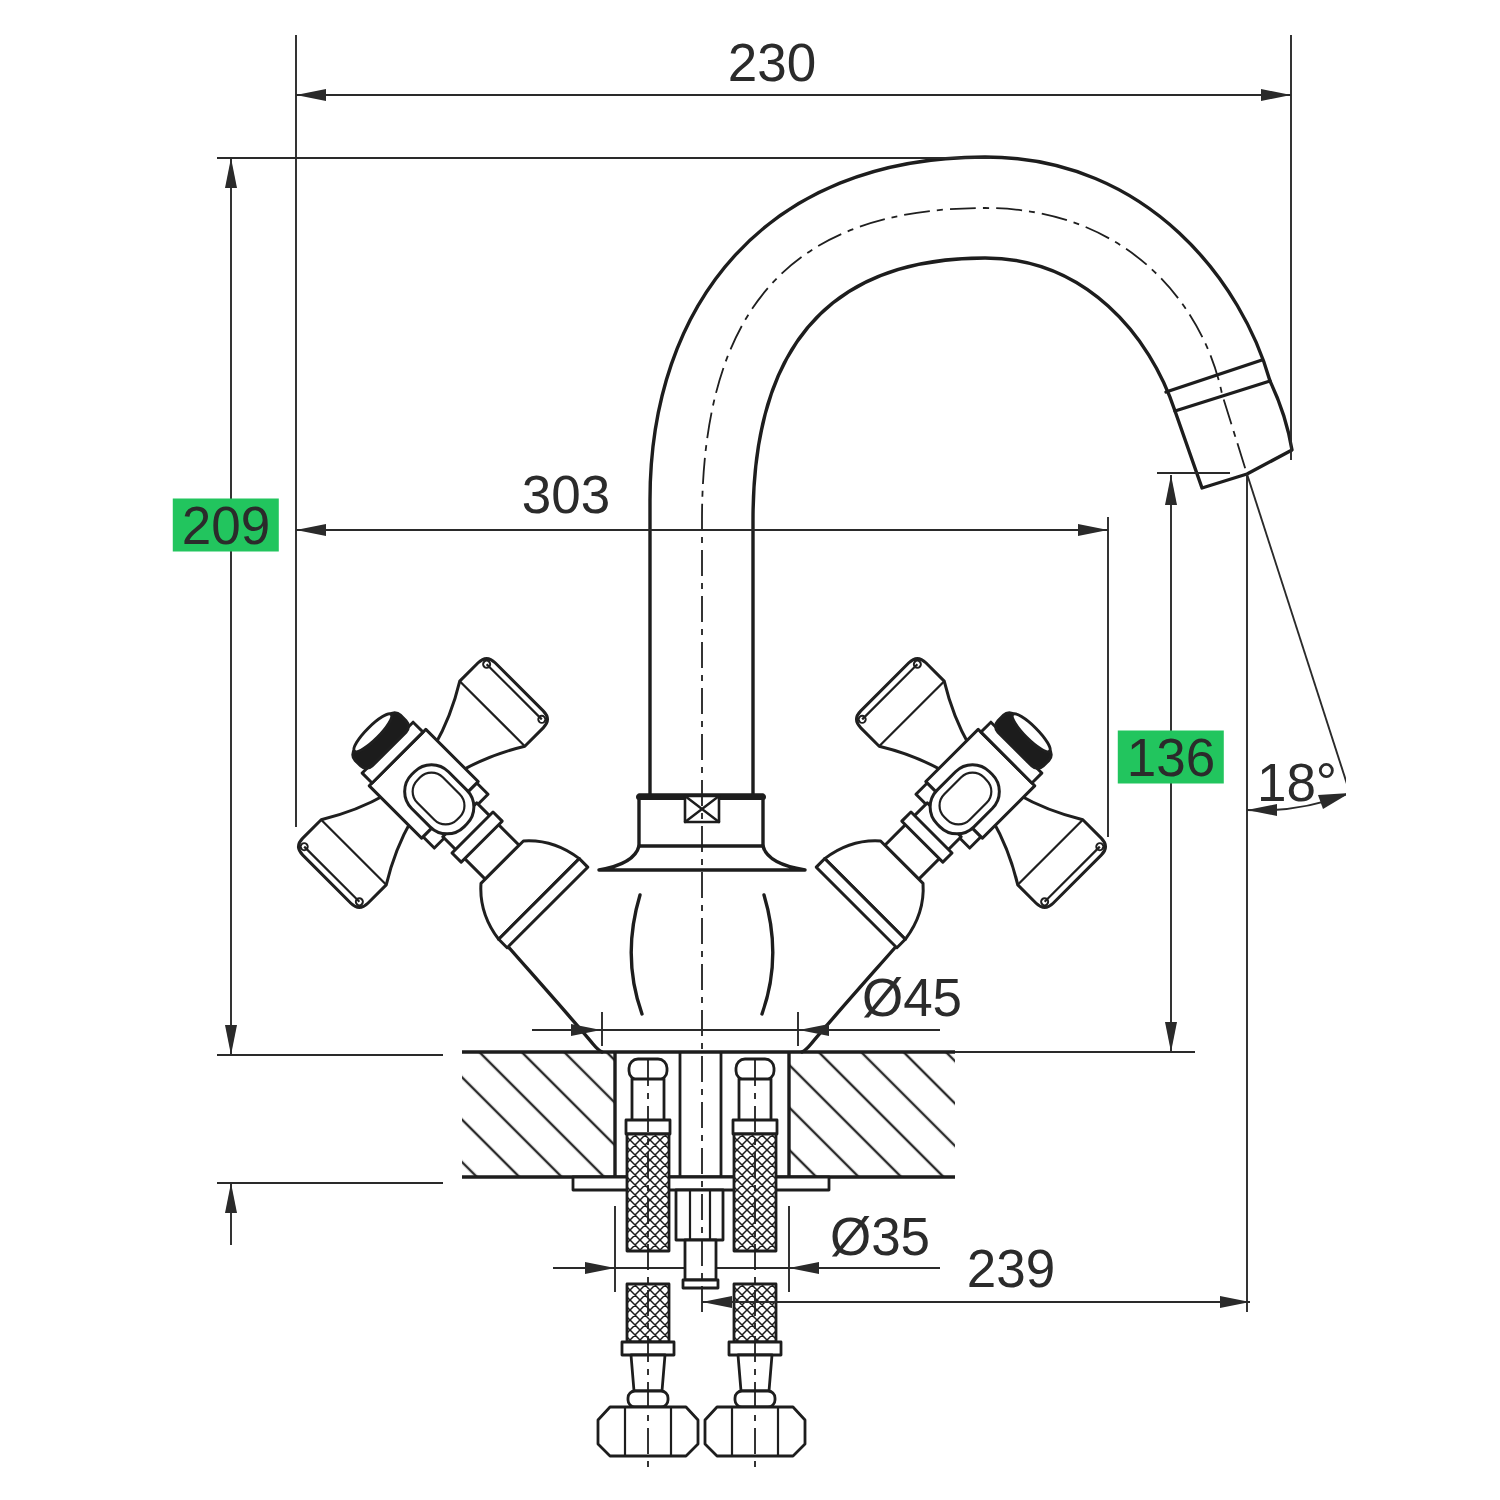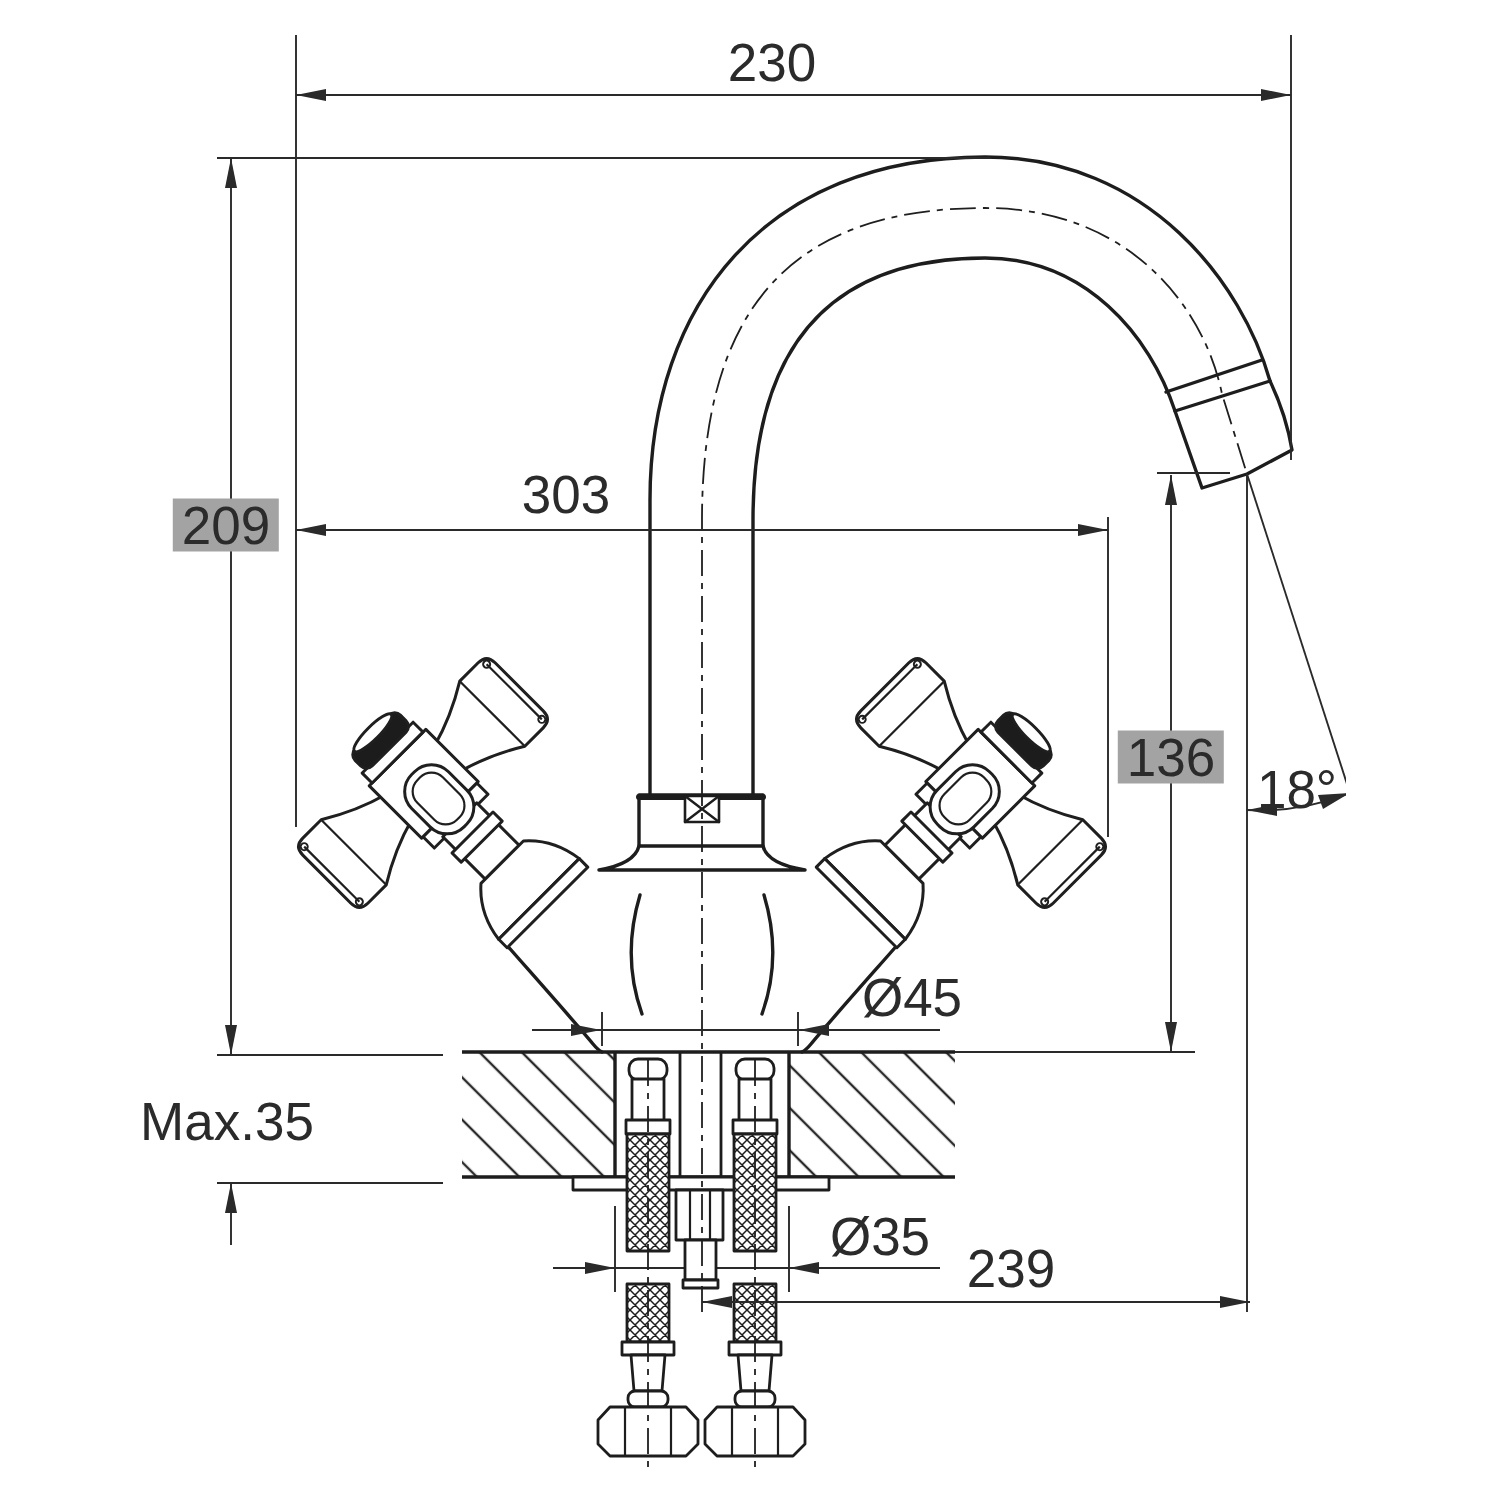--- a/index.html
+++ b/index.html
@@ -6,21 +6,21 @@
   #stage{
     position:relative;width:1346px;height:1500px;background:#fff;overflow:hidden;
     font-family:"Liberation Sans",sans-serif;
   }
   #stage svg{position:absolute;left:0;top:0;}
   .dim-label{
     position:absolute;transform:translate(-50%,-50%);
     font-size:53px;color:#2b2b2b;line-height:1;white-space:nowrap;
     letter-spacing:0px;
   }
-  .dim-label.bg{background:#a3a3a3;padding:0 9px;}
+  .dim-label.bg{background:#22c55e;padding:0 9px;}
 </style>
 </head>
 <body>
 
 <div id="stage">
 
 <svg width="1500" height="1500" viewBox="0 0 1500 1500" xmlns="http://www.w3.org/2000/svg" xmlns:xlink="http://www.w3.org/1999/xlink">
   <defs>
     <pattern id="hatch" patternUnits="userSpaceOnUse" width="30" height="30" patternTransform="rotate(45)">
       <rect width="30" height="30" fill="#ffffff"></rect>
@@ -173,19 +173,18 @@
       <polygon points="1247,810 1277,804 1277,816" fill="#2a2a2a" stroke="none"></polygon>
       <polygon points="1350,793 1323,809 1318,795" fill="#2a2a2a" stroke="none"></polygon>
     </g>
   </g>
 </svg>
 
 <div class="dim-label" style="left:772px;top:62px;">230</div>
 <div class="dim-label bg" style="left:226px;top:525px;">209</div>
 <div class="dim-label" style="left:566px;top:494px;">303</div>
 <div class="dim-label bg" style="left:1171px;top:757px;">136</div>
-<div class="dim-label" style="left:1297px;top:782px;margin-top:7px;">18°</div>
+<div class="dim-label" style="left:1297px;top:782px;">18°</div>
 <div class="dim-label" style="left:912px;top:997px;">Ø45</div>
-<div class="dim-label" style="left:227px;top:1121px;">Max.35</div>
 <div class="dim-label" style="left:880px;top:1236px;">Ø35</div>
 <div class="dim-label" style="left:1011px;top:1268px;">239</div>
 
 </div>
 
 </body></html>

